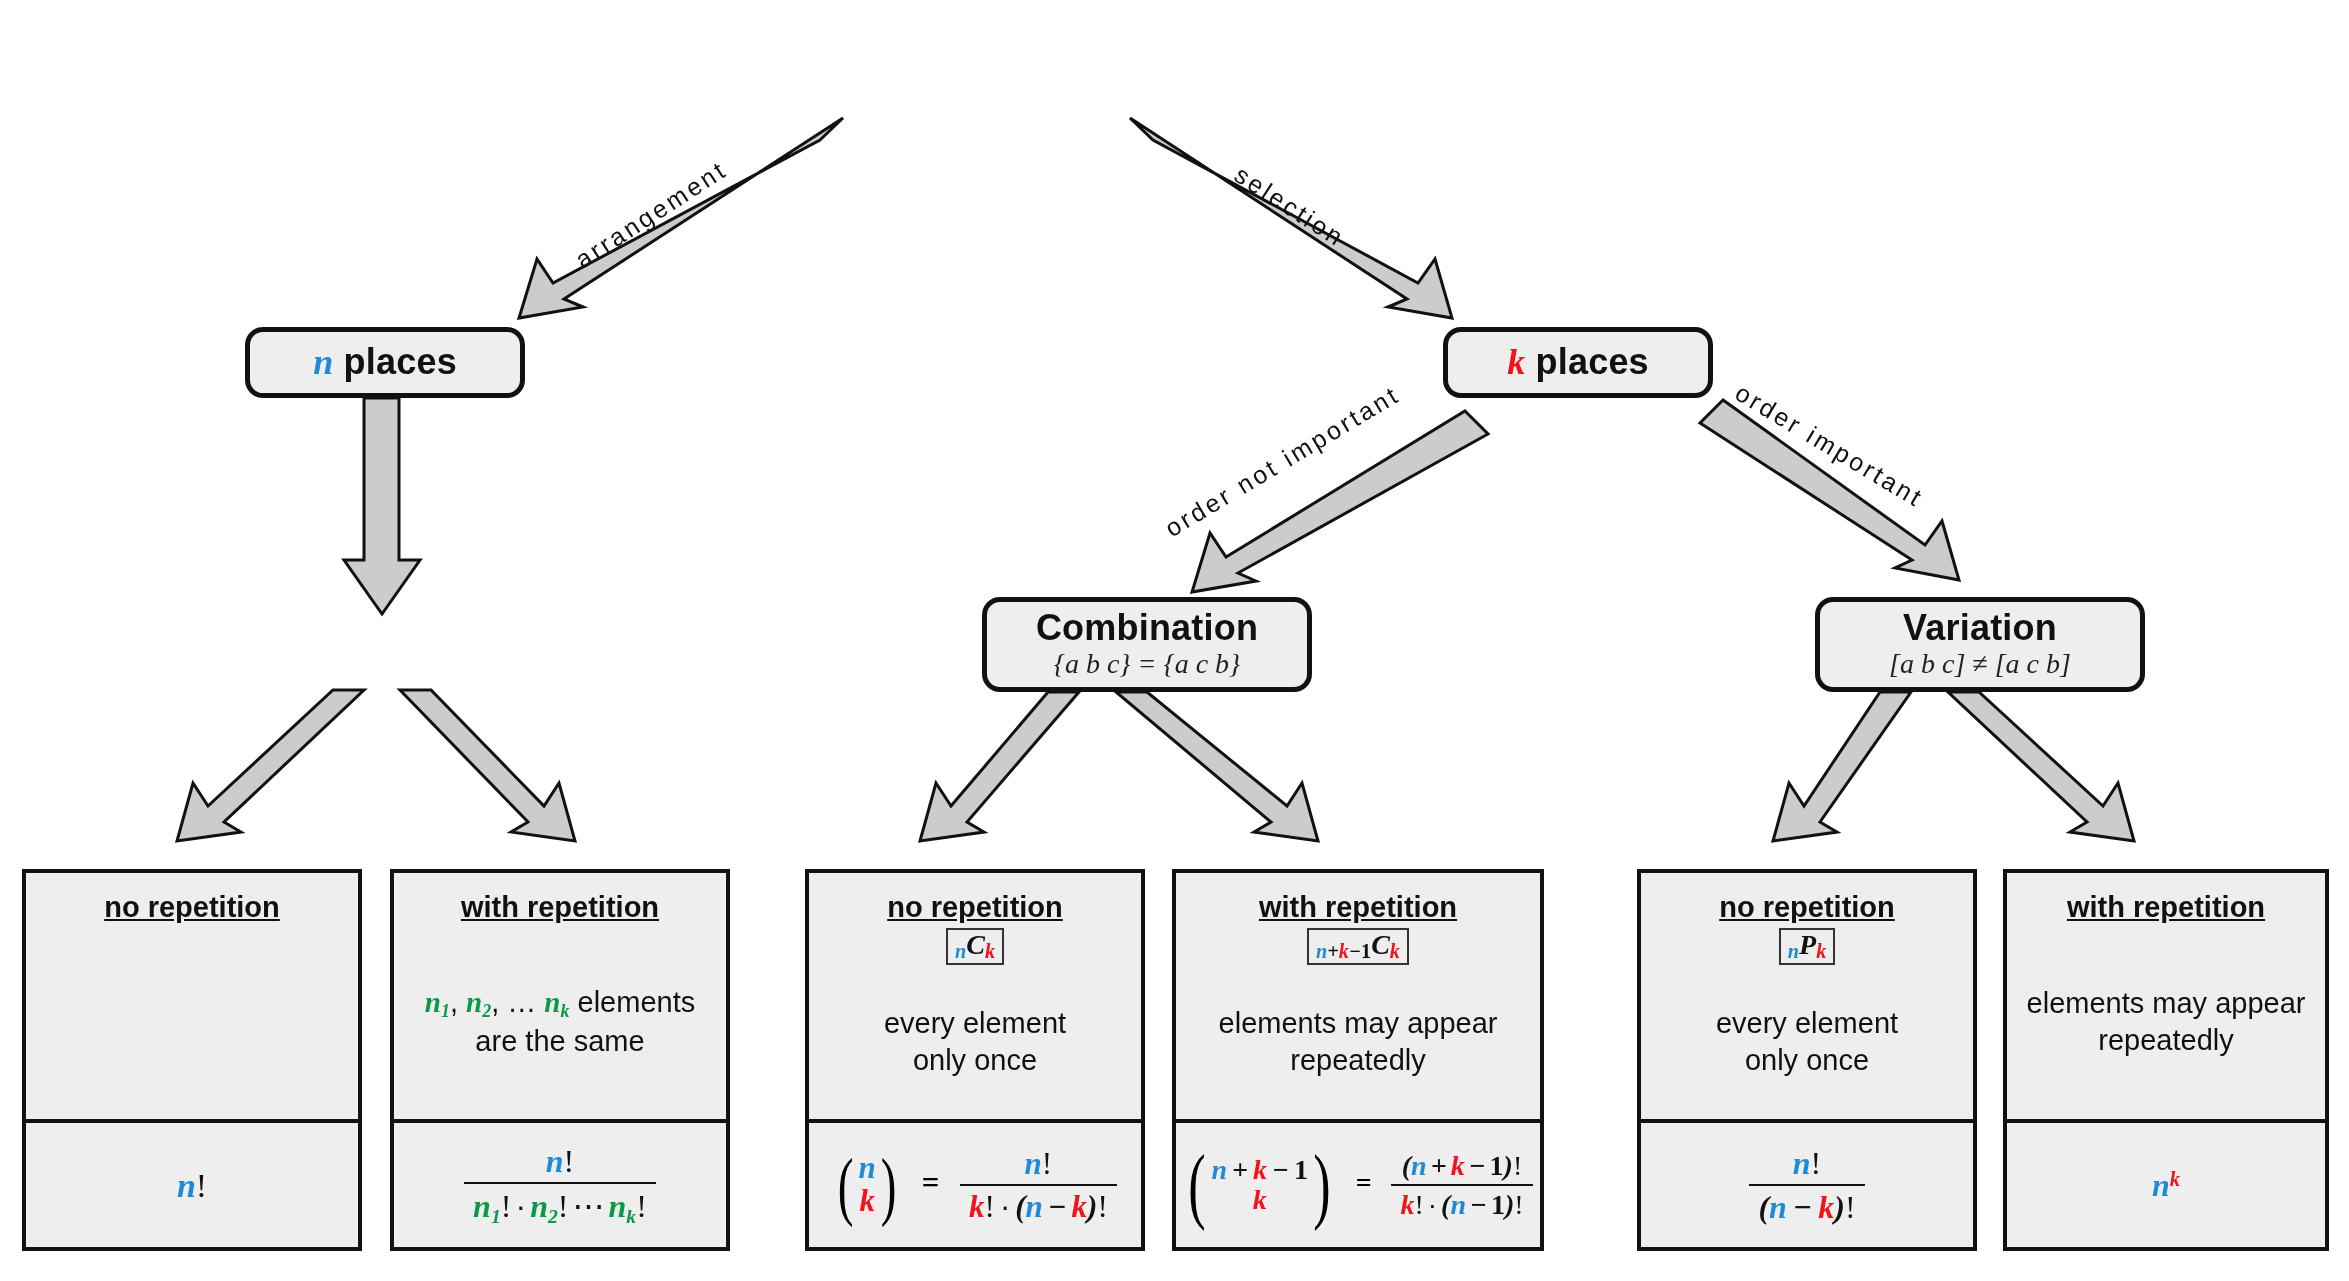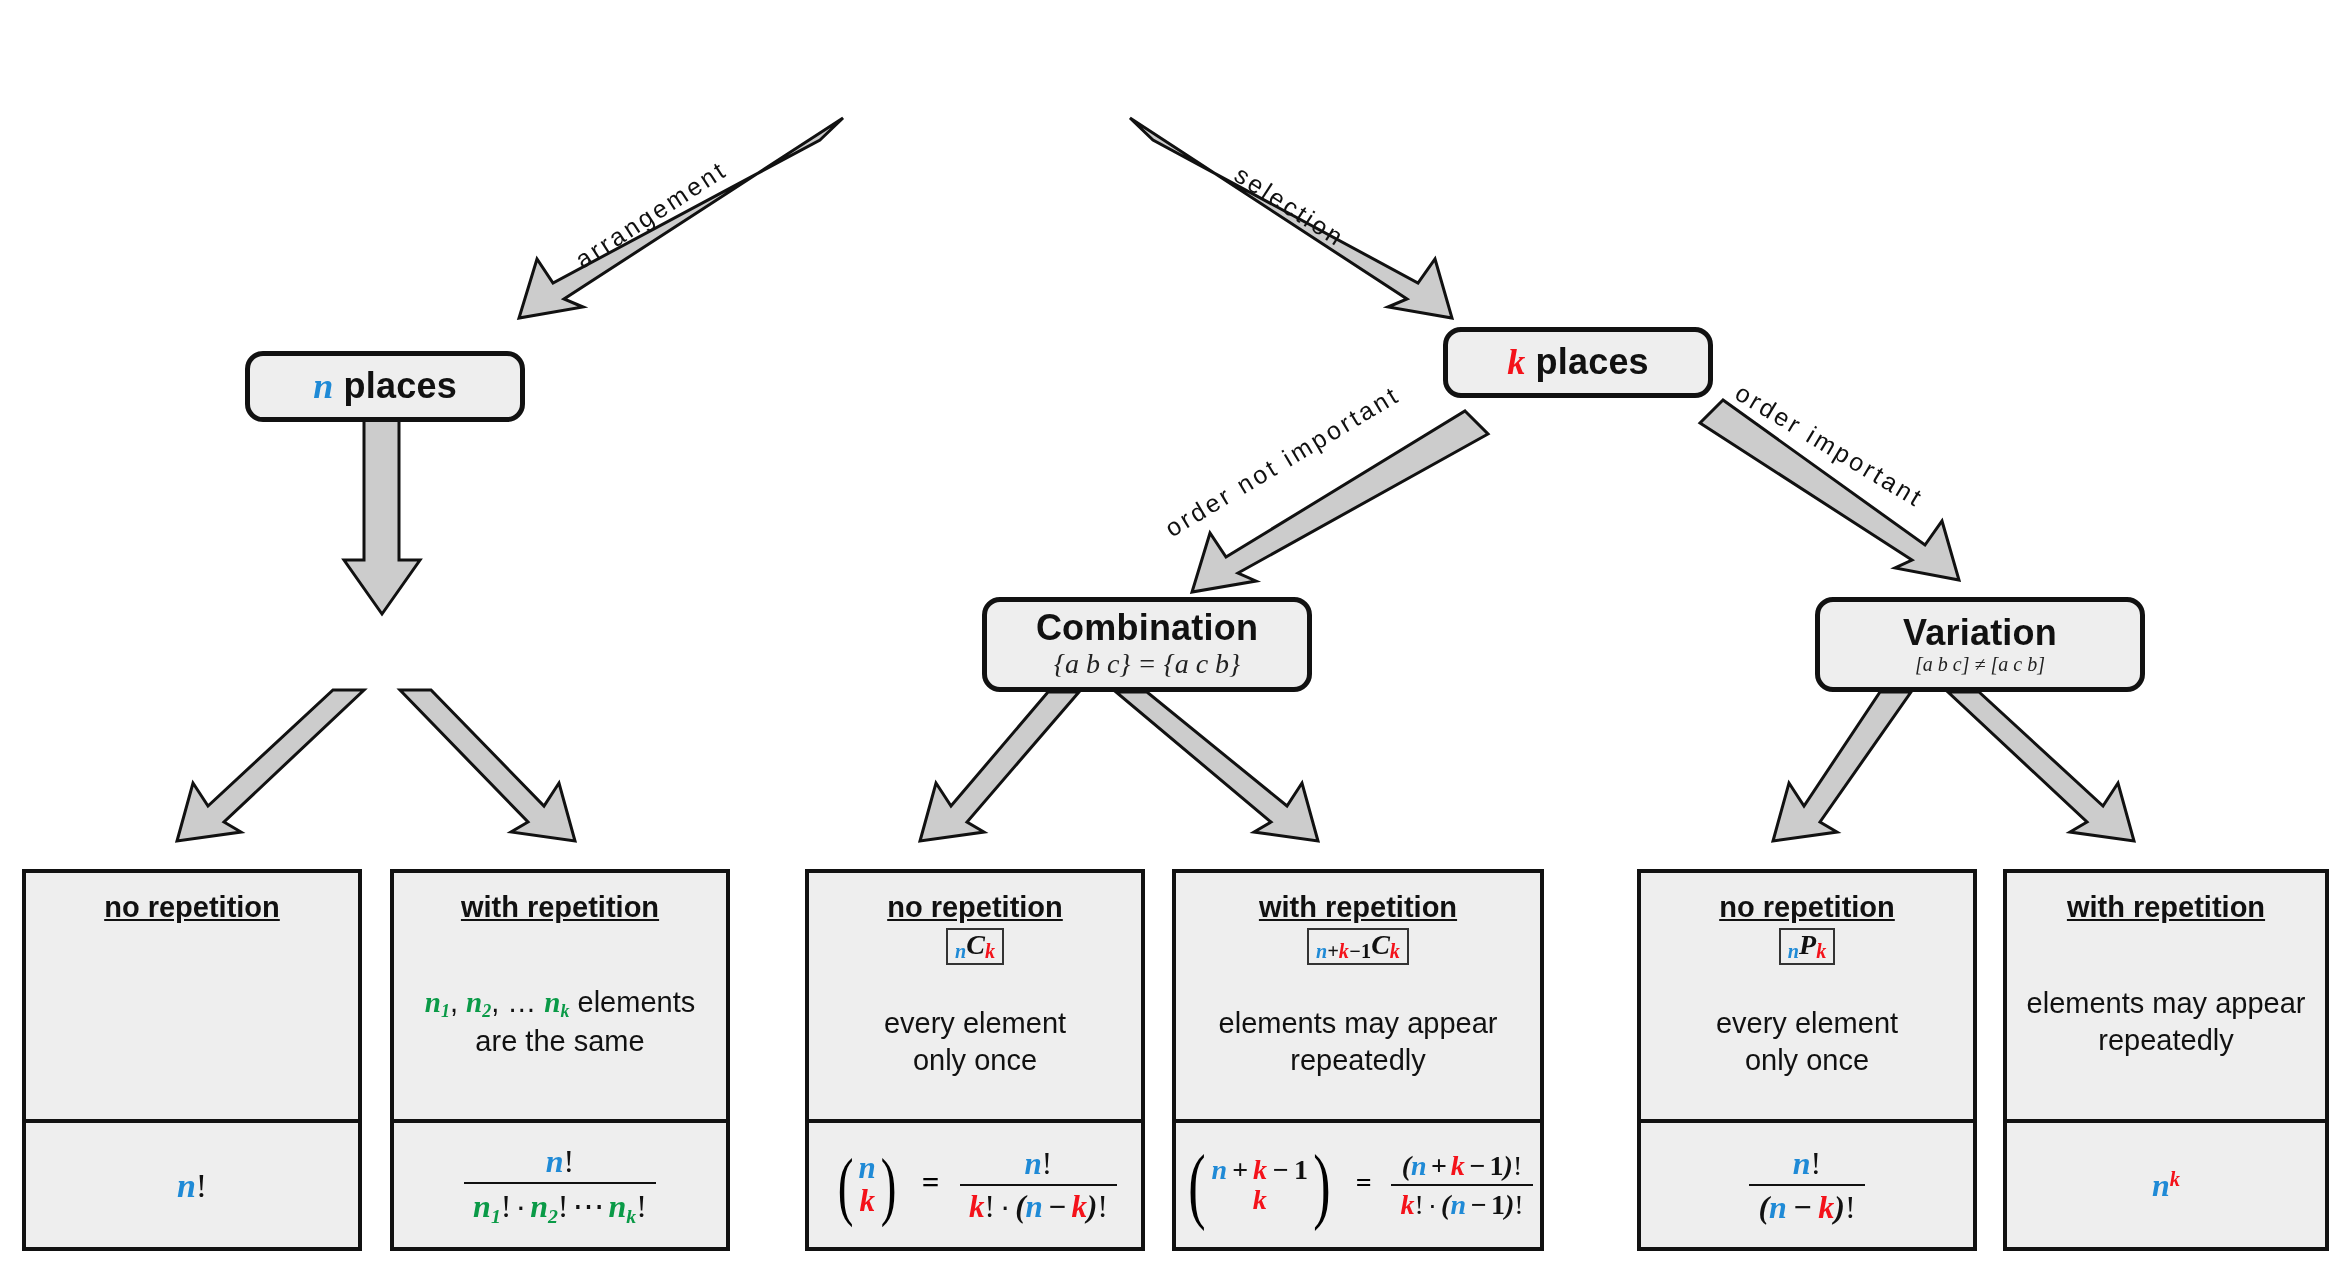--- a/index.html
+++ b/index.html
@@ -147,41 +147,41 @@
 
   <div class="elabel" style="left:570px;top:250px;transform:rotate(-33deg);">arrangement</div>
 
   <div class="elabel" style="left:1245px;top:160px;transform:rotate(33deg);">selection</div>
 
   <div class="elabel" style="left:1160px;top:518px;transform:rotate(-31deg);">order not important</div>
 
   <div class="elabel" style="left:1745px;top:378px;transform:rotate(31deg);">order important</div>
 
 
-  <div class="node" style="left:245px;top:327px;width:280px;height:71px;margin-top:24px;">
+  <div class="node" style="left:245px;top:327px;width:280px;height:71px;">
     <div class="ttl" style="font-size:36px;">
       <span class="mb blue">n</span><span> places</span>
     </div>
   </div>
 
   <div class="node" style="left:1443px;top:327px;width:270px;height:71px;">
     <div class="ttl" style="font-size:36px;">
       <span class="mb red">k</span><span> places</span>
     </div>
   </div>
 
 
   <div class="node" style="left:982px;top:597px;width:330px;height:95px;">
     <div class="ttl" style="font-size:36px;">Combination</div>
     <div class="sub" style="font-size:28px;margin-top:2px;">{a b c} = {a c b}</div>
   </div>
 
   <div class="node" style="left:1815px;top:597px;width:330px;height:95px;">
     <div class="ttl" style="font-size:36px;">Variation</div>
-    <div class="sub" style="font-size:20px;margin-top:2px;">[a b c] ≠ [a c b]</div>
+    <div class="sub" style="font-size:28px;margin-top:2px;">[a b c] ≠ [a c b]</div>
   </div>
 
   <div class="leaf" style="left:22px;top:869px;width:340px;height:382px;">
     <div class="cellA" style="height:250px;">
       <div class="head">no repetition</div>
     </div>
     <div class="cellB">
       <div style="font-size:34px;">
         <span class="mb blue">n</span><span class="m blk up">!</span>
       </div>

